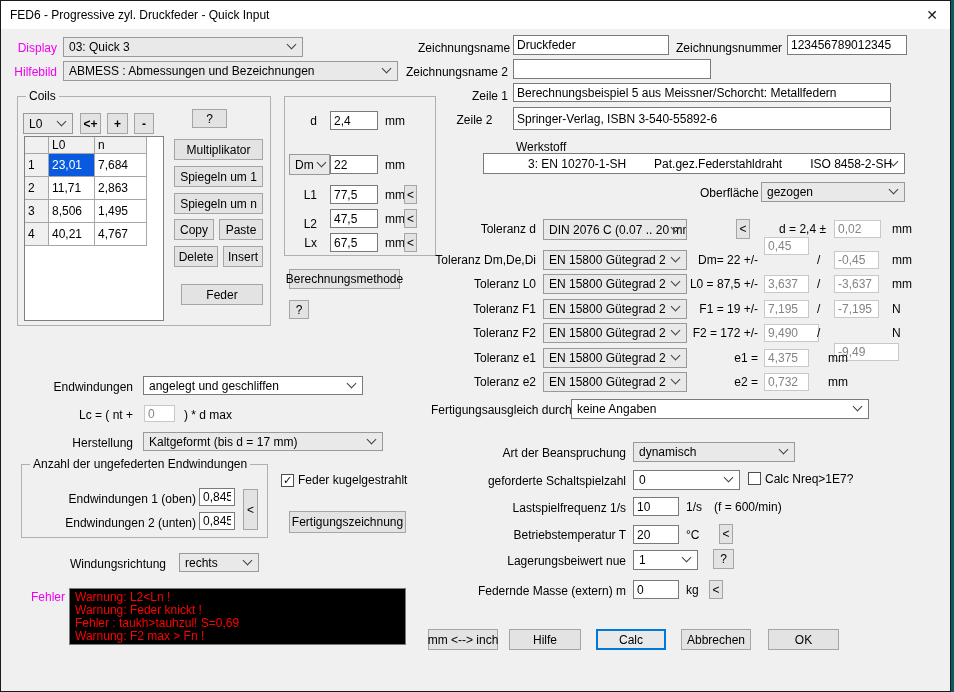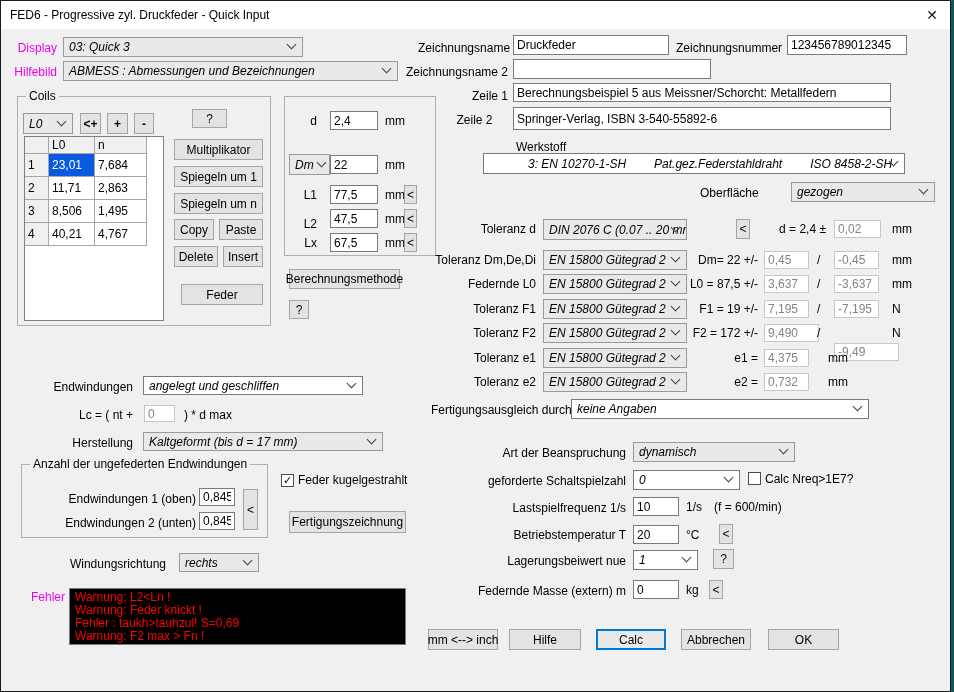--- a/index.html
+++ b/index.html
@@ -10,21 +10,21 @@
   #title-text { position:absolute; left:9px; top:7px; white-space:nowrap; }
   #close-btn { position:absolute; right:7px; top:4px; width:22px; height:20px; text-align:center; line-height:20px; font-size:14px; color:#1a1a1a; cursor:default; }
 
   .lbl { position:absolute; white-space:nowrap; }
   .r { text-align:right; }
   .magenta { color:#f000f0; }
 
   .edit { position:absolute; border:1px solid #7a7a7a; background:#fff; font-family:"Liberation Sans",sans-serif; font-size:12px; padding:0 3px; outline:none; color:#000; }
   .edit.dis { border-color:#c8c8c8; color:#848484; }
 
-  .combo { position:absolute; border:1px solid #999; background:#e9e9e9; display:flex; align-items:center; padding:0 18px 0 5px; white-space:nowrap; overflow:hidden; cursor:default;font-style:italic; }
+  .combo { position:absolute; border:1px solid #999; background:#e9e9e9; display:flex; align-items:center; padding:0 18px 0 5px; white-space:nowrap; overflow:hidden; cursor:default; }
   .combo.white { background:#fff; border-color:#7a7a7a; }
   .chev { position:absolute; right:7px; top:50%; margin-top:-6px; width:7px; height:7px; border-right:1px solid #404040; border-bottom:1px solid #404040; transform:rotate(45deg); }
 
   .btn { position:absolute; border:1px solid #a5a5a5; background:#e3e3e3; display:flex; align-items:center; justify-content:center; white-space:nowrap; cursor:default; font-size:12px; }
   .btn.bold { font-weight:bold; }
   .btn.focus { border:2px solid #0078d7; background:#e9e9e9; }
 
   .group { position:absolute; border:1px solid #b0b0b0; }
   .legend { position:absolute; top:-8px; left:8px; background:#f0f0f0; padding:0 3px; white-space:nowrap; }
 
@@ -149,47 +149,47 @@
   <div class="btn" style="left:288px;top:299px;width:20px;height:19px;">?</div>
 
   <span class="lbl" style="left:515px;top:139px;">Werkstoff</span>
   <div class="combo white" style="left:482px;top:152px;width:422px;height:21px;padding-left:44px;">
     <span class="wpart1">3: EN 10270-1-SH</span>
     <span class="wpart2">Pat.gez.Federstahldraht</span>
     <span>ISO 8458-2-SH</span>
     <span class="chev"></span>
   </div>
   <span class="lbl" style="left:699px;top:185px;">Oberfläche</span>
-  <div class="combo" style="left:790px;top:181px;width:144px;height:20px;">
+  <div class="combo" style="left:760px;top:181px;width:144px;height:20px;">
     <span>gezogen</span>
       <span class="chev"></span>
   </div>
 
   <span class="lbl r" style="left:420px;top:221px;width:115px;">Toleranz d</span>
   <div class="combo" style="left:542px;top:218px;width:144px;height:21px;">
     <span>DIN 2076 C (0.07 .. 20 mm)</span>
       <span class="chev"></span>
   </div>
   <div class="btn" style="left:735px;top:218px;width:14px;height:20px;">&lt;</div>
   <span class="lbl r" style="left:730px;top:221px;width:95px;">d = 2,4 ±</span>
   <input class="edit dis" style="left: 833px; top: 219px; width: 47px; height: 18px;" value="0,02">
   <span class="lbl" style="left:891px;top:221px;">mm</span>
 
   <span class="lbl r" style="left:420px;top:252px;width:115px;">Toleranz Dm,De,Di</span>
   <div class="combo" style="left:542px;top:249px;width:144px;height:20px;">
     <span>EN 15800 Gütegrad 2</span>
       <span class="chev"></span>
   </div>
   <span class="lbl r" style="left:640px;top:252px;width:117px;">Dm= 22 +/-</span>
-  <input class="edit dis" style="left: 763px; top: 250px; width: 45px; height: 18px;" value="0,45">
+  <input class="edit dis" style="left: 763px; top: 236px; width: 45px; height: 18px;" value="0,45">
   <span class="lbl" style="left:816px;top:252px;">/</span>
   <input class="edit dis" style="left: 833px; top: 250px; width: 45px; height: 18px;" value="-0,45">
   <span class="lbl" style="left:891px;top:252px;">mm</span>
 
-  <span class="lbl r" style="left:420px;top:276px;width:115px;">Federnde L0</span>
+  <span class="lbl r" style="left:420px;top:276px;width:115px;">Toleranz L0</span>
   <div class="combo" style="left:542px;top:273px;width:144px;height:20px;">
     <span>EN 15800 Gütegrad 2</span>
       <span class="chev"></span>
   </div>
   <span class="lbl r" style="left:640px;top:276px;width:117px;">L0 = 87,5 +/-</span>
   <input class="edit dis" style="left: 763px; top: 274px; width: 45px; height: 18px;" value="3,637">
   <span class="lbl" style="left:816px;top:276px;">/</span>
   <input class="edit dis" style="left: 833px; top: 274px; width: 45px; height: 18px;" value="-3,637">
   <span class="lbl" style="left:891px;top:276px;">mm</span>
 

